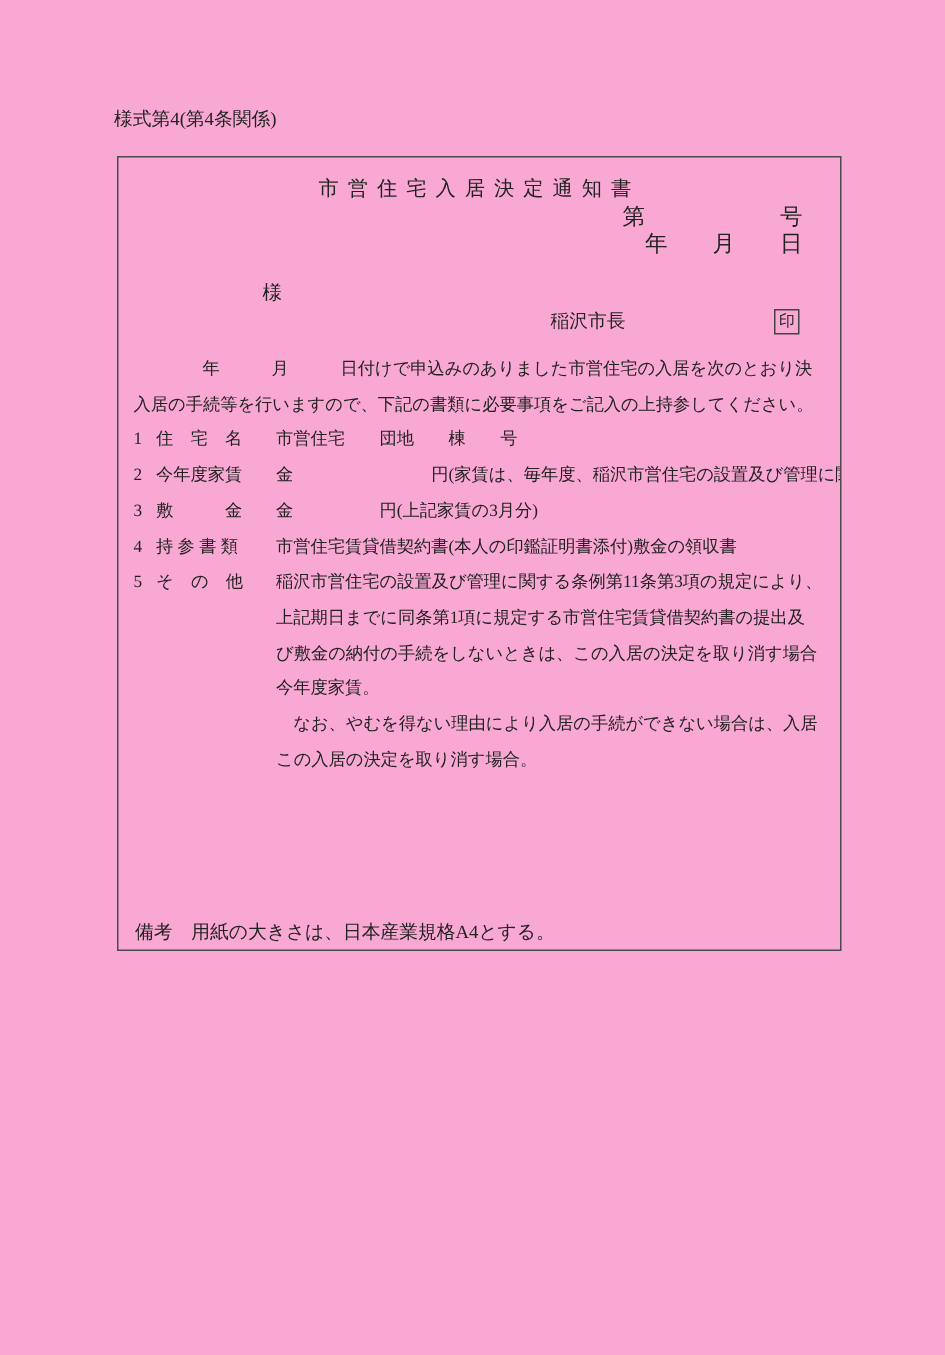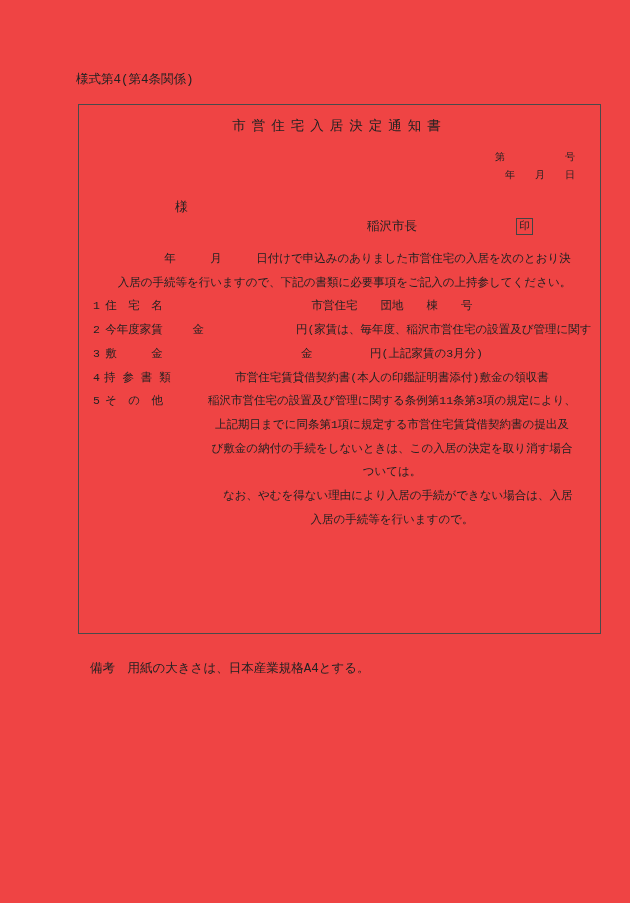--- a/index.html
+++ b/index.html
@@ -1,46 +1,46 @@
 <!DOCTYPE html>
 <html><head>
 <meta charset="utf-8">
 <style>
   html,body{margin:0;padding:0;background:#e8e8e8;}
   .sheet{
     position:relative;
     width:630px;height:903px;
-    background:#ef4444;
-    font-family:Liberation Mono, monospace;
+    background:#f9a8d4;
+    font-family:Liberation Serif, serif;
     color:#222;
     overflow:hidden;
   }
   .form-code{
     position:absolute;left:76px;top:71px;
     font-size:12.5px;white-space:pre;
   }
   .notice-box{
     position:absolute;left:78px;top:104px;
-    width:523px;height:530px;
+    width:483px;height:530px;
     border:1px solid #4a4a4a;
     box-sizing:border-box;
     overflow:hidden;
   }
   .doc-title{
     margin-top:12px;
     text-align:center;
     font-size:13.5px;
     letter-spacing:6px;
     white-space:pre;
   }
   .doc-meta{
-    margin-top:14px;
+    margin-top:2px;
     text-align:right;
     padding-right:25px;
-    font-size:10px;
+    font-size:15px;
     line-height:17.5px;
   }
   .doc-meta div{white-space:pre;}
   .addressee-line{
     margin-top:14px;
     padding-left:96px;
     font-size:13px;
     height:16px;
     white-space:pre;
   }
@@ -57,30 +57,29 @@
     border:1px solid #444;
     font-size:10.5px;
     line-height:15px;
     text-align:center;
   }
   .doc-body{
     margin-top:12px;
     padding-left:10px;
     font-size:11.5px;
     line-height:23.7px;
-    text-align:center;
   }
   .body-line{white-space:pre;}
   .item-row{display:flex;}
   .item-num{width:15px;white-space:pre;flex:0 0 auto;}
   .item-label{width:60px;margin-right:20px;white-space:nowrap;flex:0 0 auto;}
   .item-content{flex:1 1 auto;min-width:0;}
   .item-line{white-space:pre;}
   .remark{
-    position:absolute;left:90px;top:660px;
+    position:absolute;left:90px;top:613px;
     font-size:12.5px;white-space:pre;
   }
 </style>
 </head>
 <body>
 
 <div class="sheet">
 
   <div class="form-code">様式第4(第4条関係)</div>
 
@@ -136,23 +135,23 @@
         </span>
       </div>
 
       <div class="item-row">
         <span class="item-num">5</span>
         <span class="item-label">そ　の　他</span>
         <span class="item-content">
           <div class="item-line">稲沢市営住宅の設置及び管理に関する条例第11条第3項の規定により、</div>
           <div class="item-line">上記期日までに同条第1項に規定する市営住宅賃貸借契約書の提出及</div>
           <div class="item-line">び敷金の納付の手続をしないときは、この入居の決定を取り消す場合</div>
-          <div class="item-line">ついては。</div>
+          <div class="item-line">今年度家賃。</div>
           <div class="item-line">　なお、やむを得ない理由により入居の手続ができない場合は、入居</div>
-          <div class="item-line">入居の手続等を行いますので。</div>
+          <div class="item-line">この入居の決定を取り消す場合。</div>
         </span>
       </div>
     </div>
 
   </div>
 
   <div class="remark">備考　用紙の大きさは、日本産業規格A4とする。</div>
 
 </div>
 

